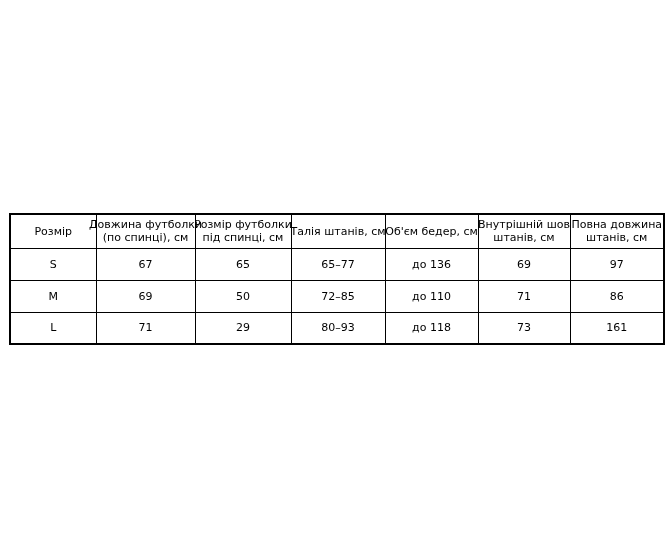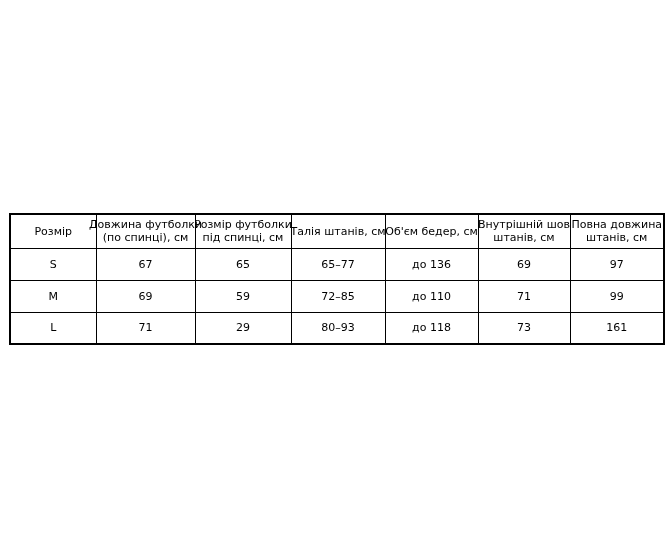--- a/index.html
+++ b/index.html
@@ -124,25 +124,25 @@
         <td class="num">65</td>
         <td class="num">65–77</td>
         <td class="num">до 136</td>
         <td class="num">69</td>
         <td class="num">97</td>
       </tr>
 
       <tr class="data-row">
         <td class="num">M</td>
         <td class="num">69</td>
-        <td class="num">59</td>
+        <td class="num">50</td>
         <td class="num">72–85</td>
         <td class="num">до 110</td>
         <td class="num">71</td>
-        <td class="num">99</td>
+        <td class="num">86</td>
       </tr>
 
       <tr class="data-row">
         <td class="num">L</td>
         <td class="num">71</td>
         <td class="num">29</td>
         <td class="num">80–93</td>
         <td class="num">до 118</td>
         <td class="num">73</td>
         <td class="num">161</td>

